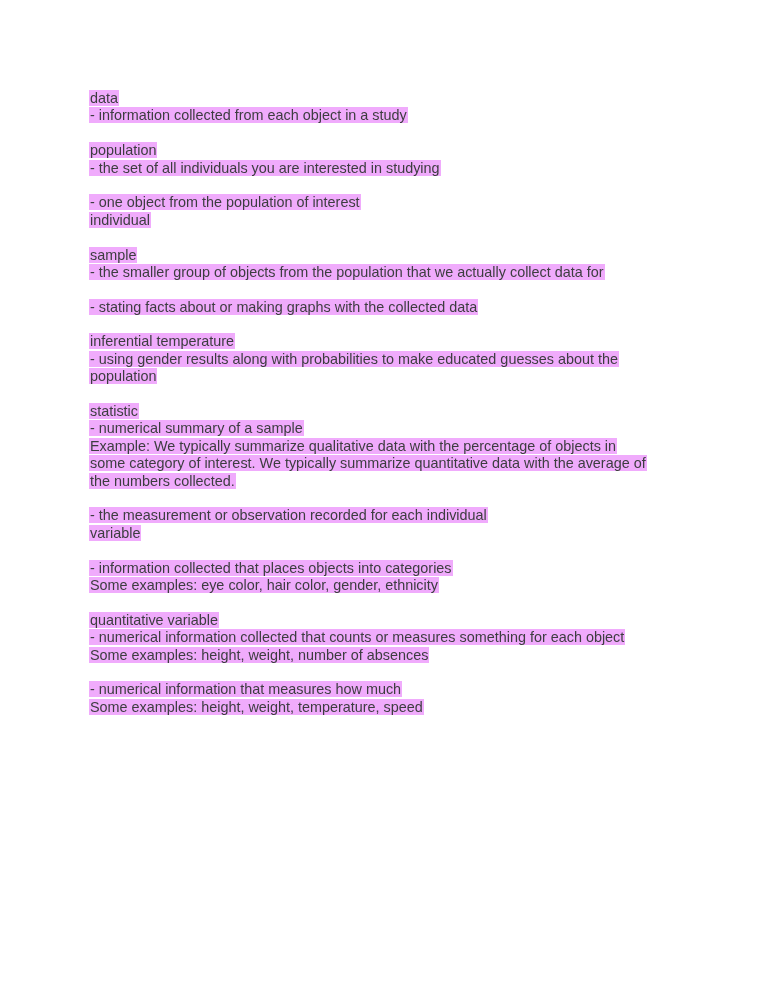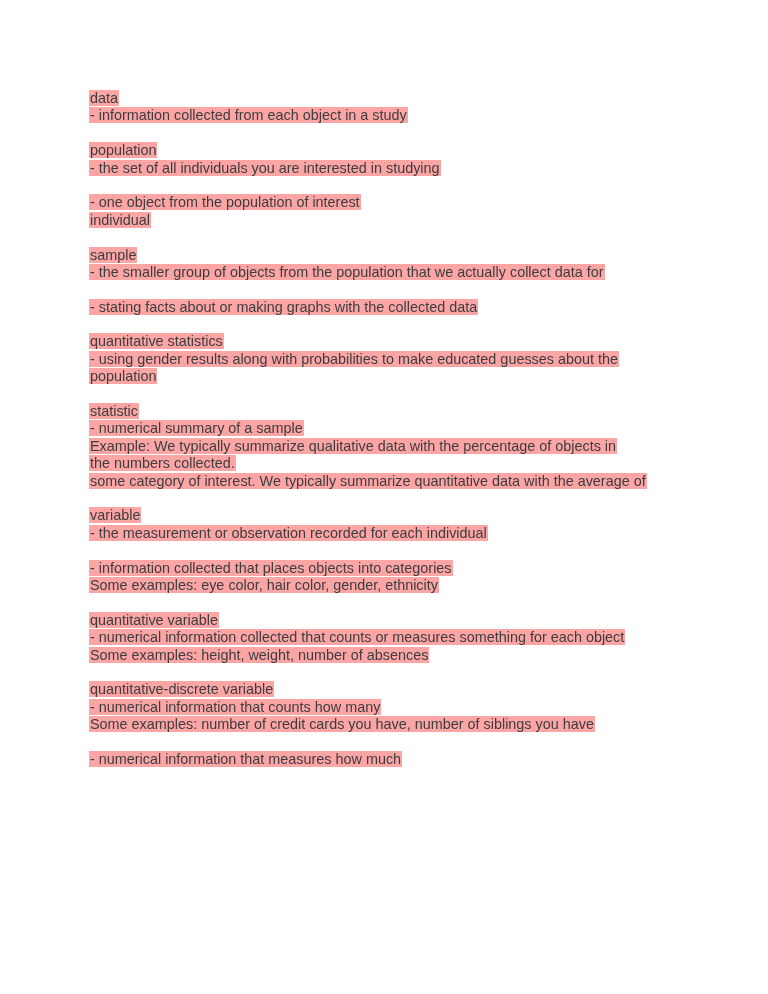--- a/index.html
+++ b/index.html
@@ -25,21 +25,21 @@
     .entry {
       margin: 0 0 17.4px 0;
     }
     .line {
       display: block;
       line-height: 17.4px;
       height: 17.4px;
       white-space: nowrap;
     }
     .line span {
-      background: #fca5a5;
+      background: #f0abfc;
       padding: 0 1px 0 0;
       margin-left: -1px;
       padding-left: 1px;
     }
   </style>
 </head>
 <body>
 
 <div class="page">
 
@@ -61,53 +61,49 @@
   <div class="entry">
     <div class="line"><span>sample</span></div>
     <div class="line"><span>- the smaller group of objects from the population that we actually collect data for</span></div>
   </div>
 
   <div class="entry">
     <div class="line"><span>- stating facts about or making graphs with the collected data</span></div>
   </div>
 
   <div class="entry">
-    <div class="line"><span>quantitative statistics</span></div>
+    <div class="line"><span>inferential temperature</span></div>
     <div class="line"><span>- using gender results along with probabilities to make educated guesses about the</span></div>
     <div class="line"><span>population</span></div>
   </div>
 
 
   <div class="entry">
     <div class="line"><span>statistic</span></div>
     <div class="line"><span>- numerical summary of a sample</span></div>
     <div class="line"><span>Example: We typically summarize qualitative data with the percentage of objects in</span></div>
+    <div class="line"><span>some category of interest. We typically summarize quantitative data with the average of</span></div>
     <div class="line"><span>the numbers collected.</span></div>
-    <div class="line"><span>some category of interest. We typically summarize quantitative data with the average of</span></div>
   </div>
 
   <div class="entry">
+    <div class="line"><span>- the measurement or observation recorded for each individual</span></div>
     <div class="line"><span>variable</span></div>
-    <div class="line"><span>- the measurement or observation recorded for each individual</span></div>
   </div>
 
   <div class="entry">
     <div class="line"><span>- information collected that places objects into categories</span></div>
     <div class="line"><span>Some examples: eye color, hair color, gender, ethnicity</span></div>
   </div>
 
   <div class="entry">
     <div class="line"><span>quantitative variable</span></div>
     <div class="line"><span>- numerical information collected that counts or measures something for each object</span></div>
     <div class="line"><span>Some examples: height, weight, number of absences</span></div>
   </div>
 
-  <div class="entry">
-    <div class="line"><span>quantitative-discrete variable</span></div>
-    <div class="line"><span>- numerical information that counts how many</span></div>
-    <div class="line"><span>Some examples: number of credit cards you have, number of siblings you have</span></div>
-  </div>
 
   <div class="entry">
     <div class="line"><span>- numerical information that measures how much</span></div>
+    <div class="line"><span>Some examples: height, weight, temperature, speed</span></div>
   </div>
 
 </div>
 
 </body></html>

